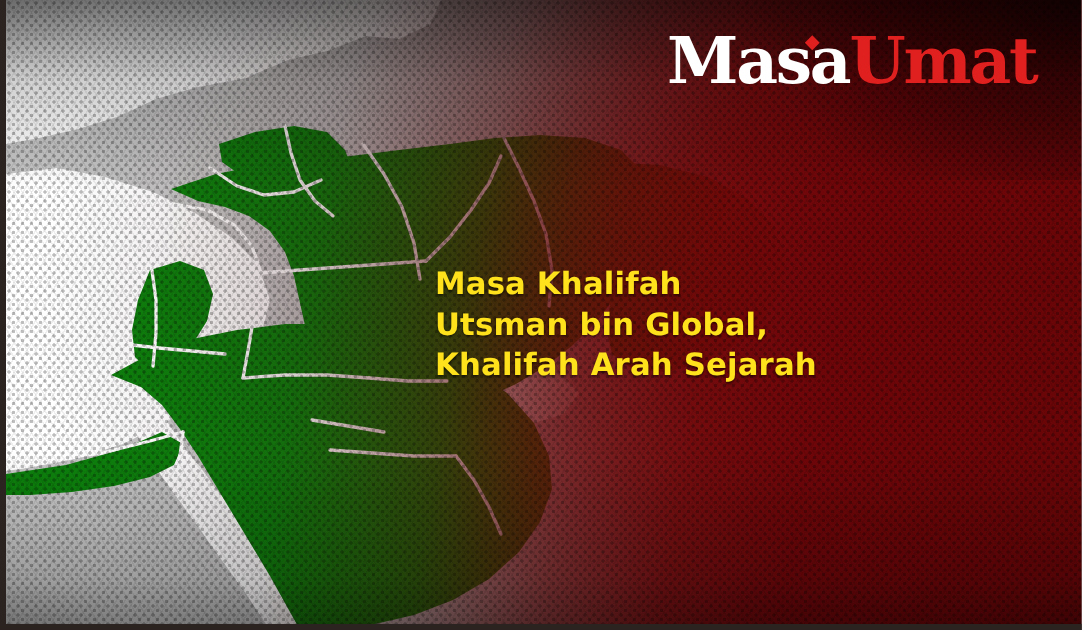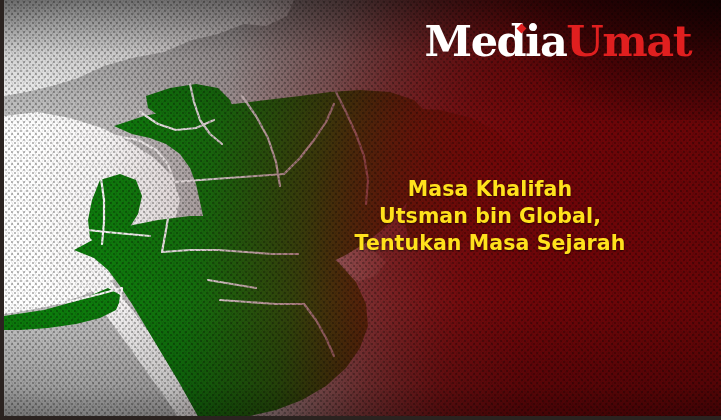--- a/index.html
+++ b/index.html
@@ -108,21 +108,21 @@
     left:93px;top:5px;
     transform:rotate(45deg);
   }
 
   
   .headline{
     position:absolute;
     right:31px;
     top:176px;
     width:400px;
-    text-align:center;
+    text-align:left;
     color:#ffe21c;
     font-family:"DejaVu Sans",sans-serif;
     font-weight:700;
     font-size:20.5px;
     line-height:27px;
     letter-spacing:0.1px;
     text-shadow:0 1px 2px rgba(0,0,0,0.55);
     user-select:none;
   }
   .headline .hl{display:block;white-space:nowrap;}
@@ -217,22 +217,22 @@
 
   <div class="red-wash"></div>
   <div class="red-wash2"></div>
   <div class="texture"></div>
   <div class="texture2"></div>
   <div class="vignette"></div>
   <div class="corner-dark"></div>
 
   <div class="logo">
     <span class="l-dot"></span>
-    <span class="l-media">Media</span><span class="l-umat">Umat</span>
+    <span class="l-media">Masa</span><span class="l-umat">Umat</span>
   </div>
 
   <div class="headline">
     <span class="hl">Masa Khalifah</span>
     <span class="hl">Utsman bin Global,</span>
-    <span class="hl">Tentukan Masa Sejarah</span>
+    <span class="hl">Khalifah Arah Sejarah</span>
   </div>
 
 </div>
 
 </body></html>

